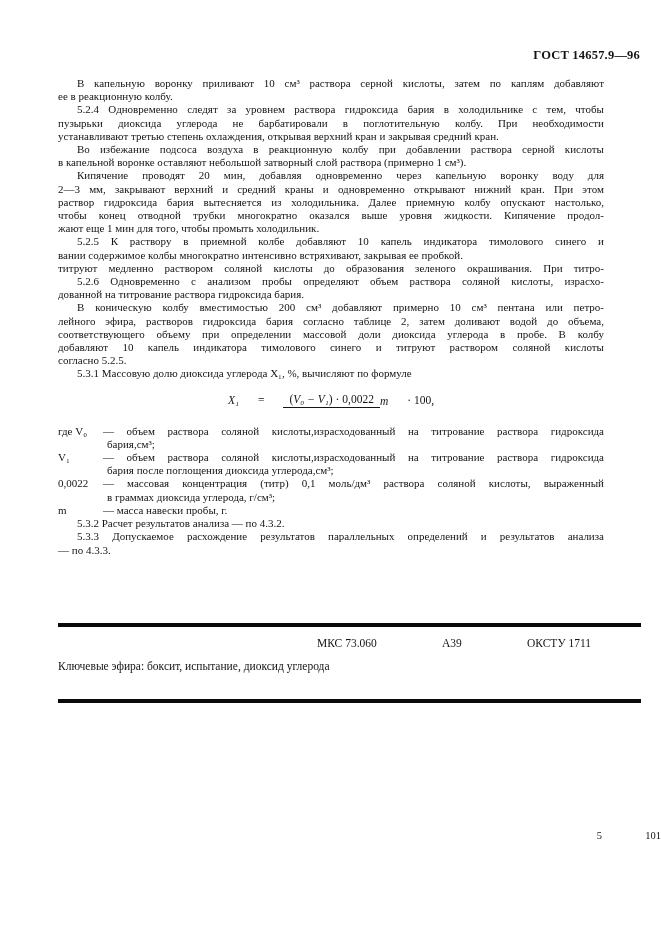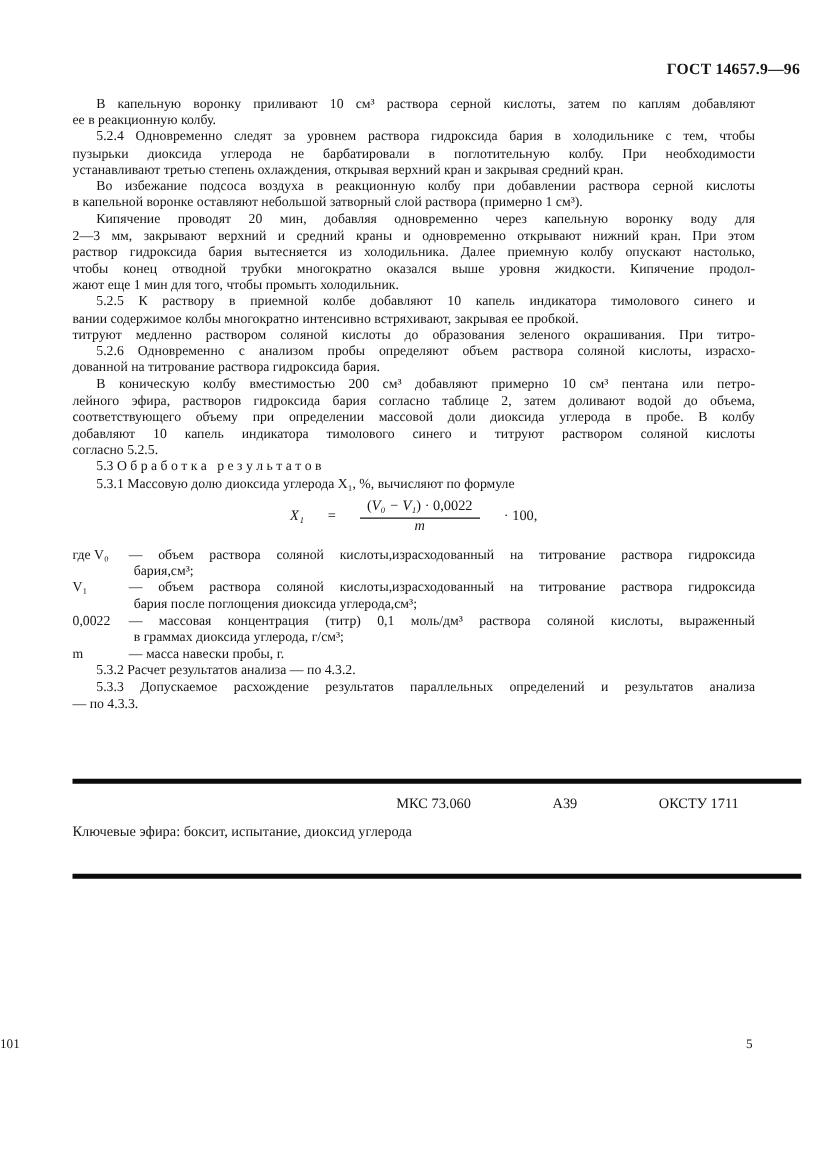--- a/index.html
+++ b/index.html
@@ -25,33 +25,33 @@
   .defrow .term{flex:none;width:40px;text-align:left;}
   .defrow .txt{flex:1;}
   .defrow.j{text-align:left;text-align-last:auto;}
   .defrow.j .txt{text-align:justify;text-align-last:justify;}
   .defc{padding-left:49px;}
   .formula{
     height:36px;margin:2px 0 6px 0;display:flex;align-items:center;
     justify-content:center;gap:19px;font-size:11.5px;
   }
   .f-var{font-style:italic;}
-  .frac{display:inline-flex;flex-direction:column;align-items:center;}
+  .frac{display:inline-flex;flex-direction:row;align-items:flex-end;}
   .f-num{padding:0 6px 1px 6px;border-bottom:1.3px solid #141414;}
   .f-den{padding-top:0.5px;}
   .rule{position:absolute;left:58px;width:583px;height:3.5px;background:#0a0a0a;}
   .rule-top{top:623px;}
   .rule-bottom{top:699px;}
   .codes-line{position:absolute;top:637px;left:0;right:0;height:14px;font-size:11.5px;}
   .codes-line span{position:absolute;top:0;}
   .code-mks{left:317px;}
   .code-a{left:442px;}
   .code-okstu{left:527px;}
   .keywords{position:absolute;top:660px;left:58px;font-size:11.5px;}
-  .pagenum-center{position:absolute;top:830px;left:0;width:661px;text-align:left;font-size:10.5px;}
+  .pagenum-center{position:absolute;top:830px;left:0;width:661px;text-align:right;font-size:10.5px;}
   .pagenum-right{position:absolute;top:830px;right:59px;font-size:10.5px;}
 </style>
 </head>
 <body>
 
 <div class="doc-header">ГОСТ 14657.9—96</div>
 
 <div class="body-text">
 
   <div>
@@ -94,21 +94,20 @@
       <div class="line in j"><span class="txt">В коническую колбу вместимостью 200 см³ добавляют примерно 10 см³ пентана или петро-</span></div>
 
       <div class="line j"><span class="txt">лейного эфира, растворов гидроксида бария согласно таблице 2, затем доливают водой до объема,</span></div>
 
       <div class="line j"><span class="txt">соответствующего объему при определении массовой доли диоксида углерода в пробе. В колбу</span></div>
 
       <div class="line j"><span class="txt">добавляют 10 капель индикатора тимолового синего и титруют раствором соляной кислоты</span></div>
 
       <div class="line"><span class="txt">согласно 5.2.5.</span></div>
 
-      <div class="line in"><span class="txt">5.3 О б р а б о т к а&nbsp;&nbsp; р е з у л ь т а т о в</span></div>
 
       <div class="line in"><span class="txt">5.3.1 Массовую долю диоксида углерода X₁, %, вычисляют по формуле</span></div>
     </div>
 
   <div class="formula">
     <span class="f-var">X₁</span>
     <span>=</span>
     <span class="frac">
       <span class="f-num"><span>(</span><span class="f-var">V₀ − V₁</span><span>) · 0,0022</span></span>
       <span class="f-den f-var">m</span>

